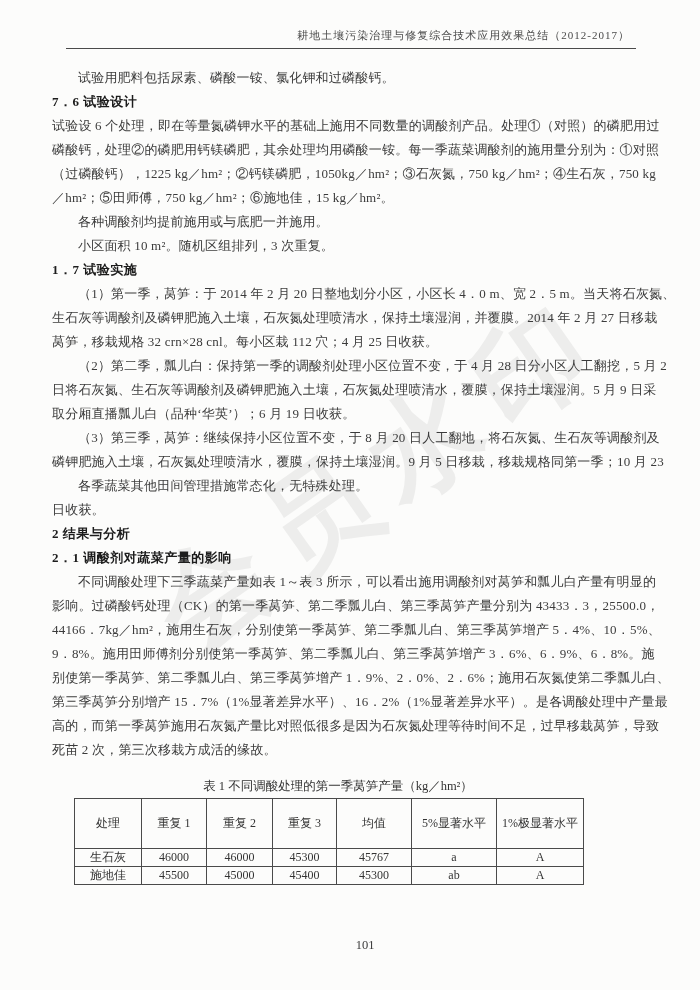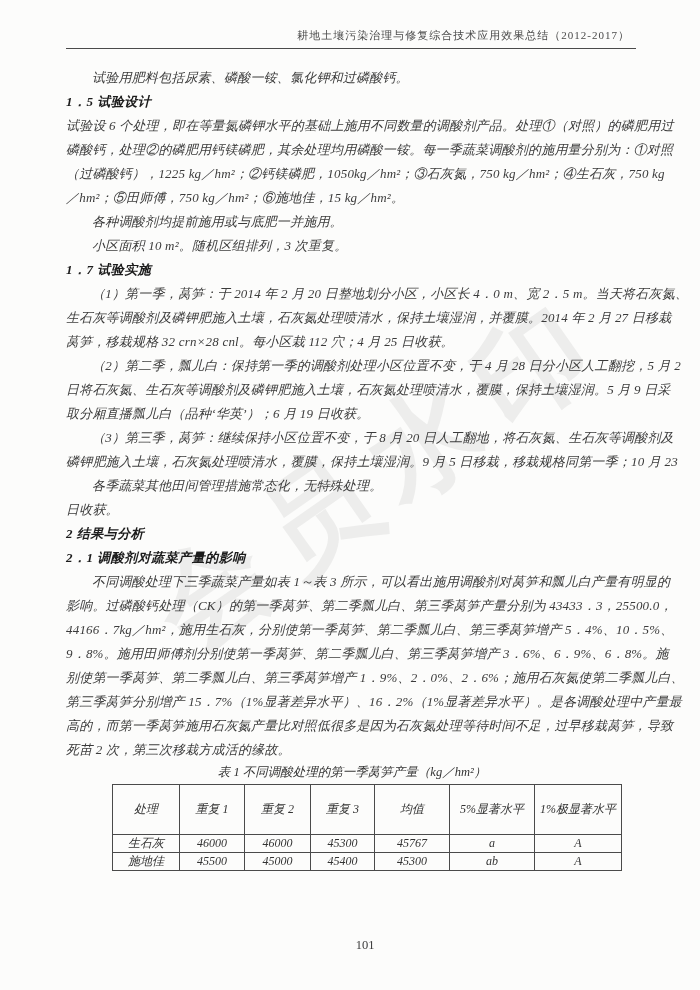--- a/index.html
+++ b/index.html
@@ -11,33 +11,32 @@
   }
   .running-head {
     position:absolute; top:28px; left:60px; width:570px;
     text-align:right; font-size:11px; color:#4a4a4a; letter-spacing:1px;
   }
   .head-rule {
     position:absolute; top:48px; left:66px; width:570px;
     border-top:1.5px solid #4a4a4a; height:0;
   }
   .content {
-    position:absolute; top:66px; left:66px; width:572px;
+    position:absolute; top:66px; left:52px; width:572px;
     font-size:13px;
-    font-style:italic;
   }
   .line { height:24px; line-height:24px; white-space:nowrap; overflow:visible; letter-spacing:0.2px; }
   .line.indent { padding-left:26px; }
   .line.heading { font-weight:bold; color:#1c1c1c; letter-spacing:0.5px; }
   .table-title {
-    margin-top:0; text-align:center; font-size:12.5px; color:#333;
+    margin-top:14px; text-align:center; font-size:12.5px; color:#333;
     height:20px; line-height:20px;
   }
   table.data {
-    margin-left:46px; margin-top:2px; border-collapse:collapse;
+    margin-left:22px; margin-top:2px; border-collapse:collapse;
     font-size:12px; color:#333; table-layout:fixed;
   }
   table.data th, table.data td {
     border:1.2px solid #4a4a4a; text-align:center; padding:0 2px;
     font-weight:normal; vertical-align:middle;
   }
   table.data thead tr { height:50px; }
   table.data tbody tr { height:18px; }
   .page-number {
     position:absolute; top:938px; left:0; width:700px;
@@ -55,21 +54,21 @@
 
 <div class="page">
 
   <div class="watermark">会员水印</div>
 
   <div class="running-head">耕地土壤污染治理与修复综合技术应用效果总结（2012-2017）</div>
   <div class="head-rule"></div>
 
   <div class="content">
       <div class="line indent">试验用肥料包括尿素、磷酸一铵、氯化钾和过磷酸钙。</div>
-      <div class="line heading">1．5 试验设计</div>
+      <div class="line heading">7．6 试验设计</div>
       <div class="line flush">试验设 6 个处理，即在等量氮磷钾水平的基础上施用不同数量的调酸剂产品。处理①（对照）的磷肥用过</div>
       <div class="line flush">磷酸钙，处理②的磷肥用钙镁磷肥，其余处理均用磷酸一铵。每一季蔬菜调酸剂的施用量分别为：①对照</div>
       <div class="line flush">（过磷酸钙），1225 kg／hm²；②钙镁磷肥，1050kg／hm²；③石灰氮，750 kg／hm²；④生石灰，750 kg</div>
       <div class="line flush">／hm²；⑤田师傅，750 kg／hm²；⑥施地佳，15 kg／hm²。</div>
       <div class="line indent">各种调酸剂均提前施用或与底肥一并施用。</div>
       <div class="line indent">小区面积 10 m²。随机区组排列，3 次重复。</div>
       <div class="line heading">1．7 试验实施</div>
       <div class="line indent">（1）第一季，莴笋：于 2014 年 2 月 20 日整地划分小区，小区长 4．0 m、宽 2．5 m。当天将石灰氮、</div>
       <div class="line flush">生石灰等调酸剂及磷钾肥施入土壤，石灰氮处理喷清水，保持土壤湿润，并覆膜。2014 年 2 月 27 日移栽</div>
       <div class="line flush">莴笋，移栽规格 32 crn×28 cnl。每小区栽 112 穴；4 月 25 日收获。</div>

